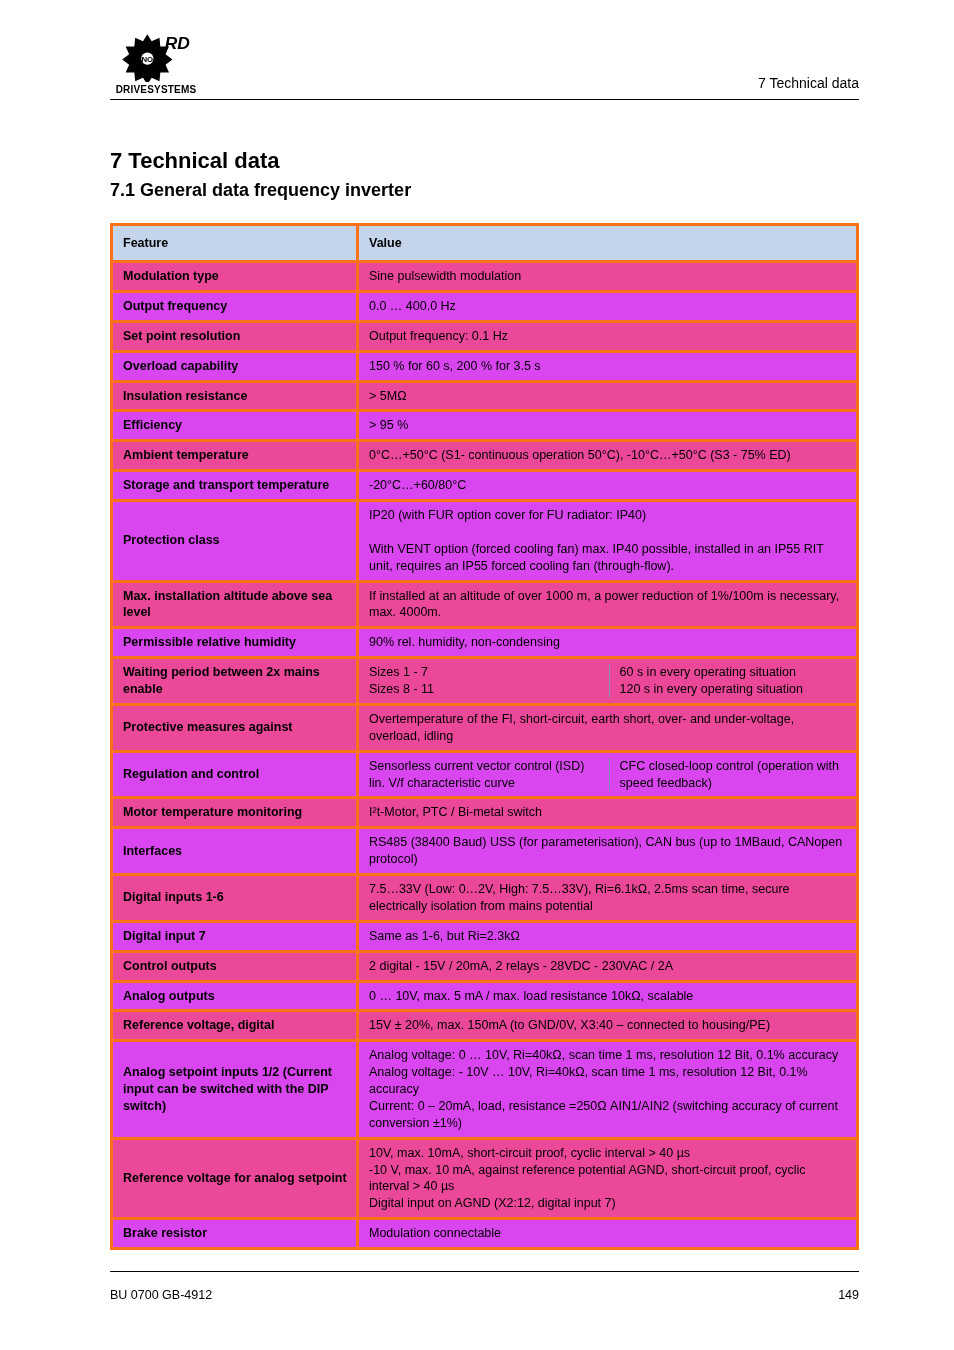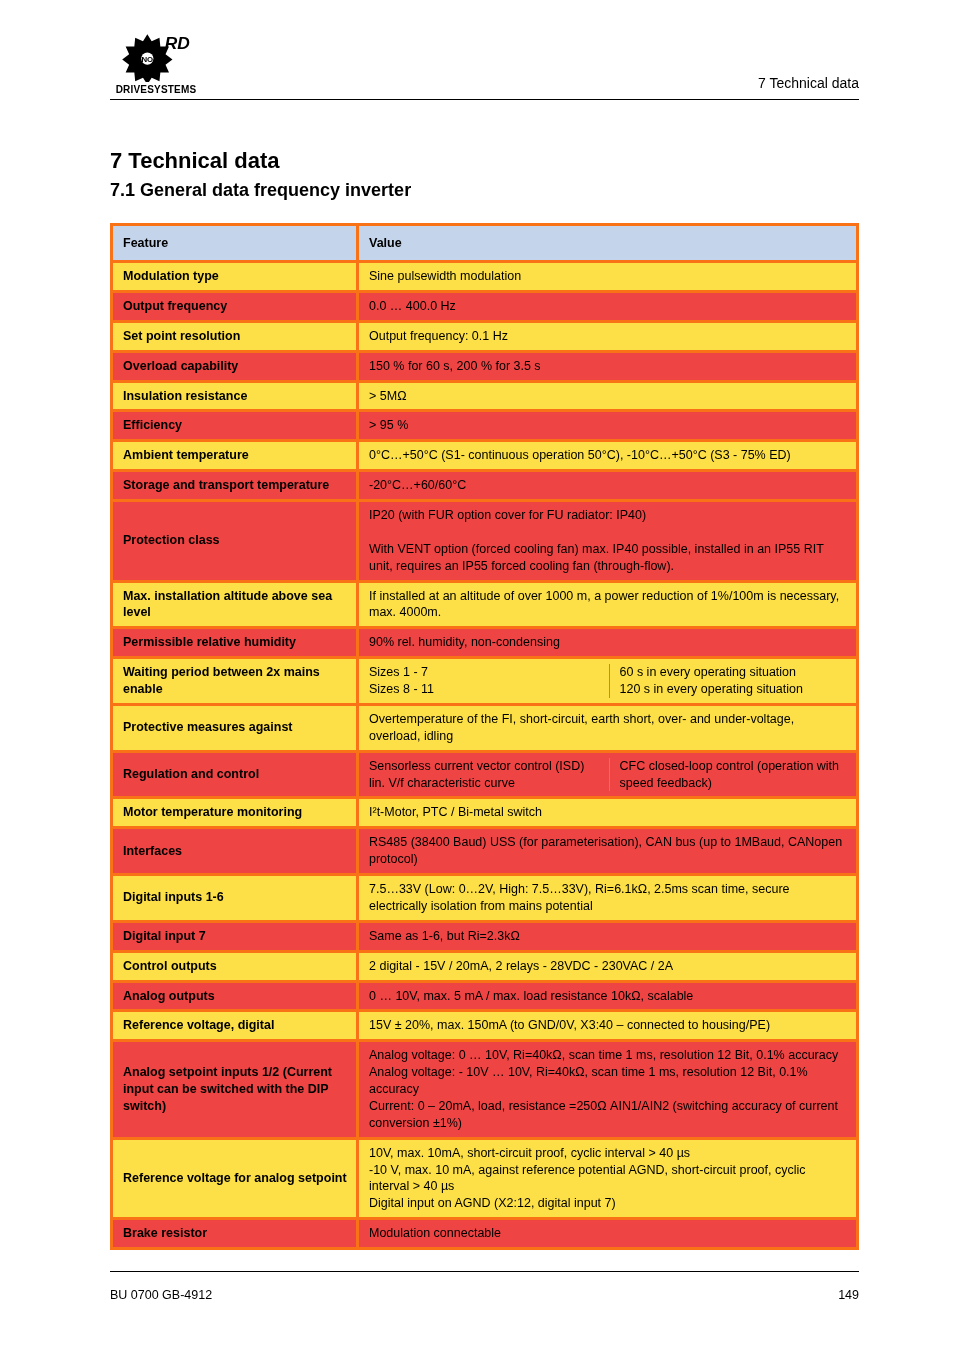--- a/index.html
+++ b/index.html
@@ -68,22 +68,22 @@
     font-size: 12.5px;
     line-height: 1.35;
     text-align: left;
     margin-left: 25px;
   }
   table.data thead th {
     background: #c3d4eb;
     font-weight: 700;
     height: 24px;
   }
-  table.data tbody tr.odd  td { background: #fde047; }
-  table.data tbody tr.even td { background: #ef4444; }
+  table.data tbody tr.odd  td { background: #ec4899; }
+  table.data tbody tr.even td { background: #d946ef; }
   table.data td.label { font-weight: 700; }
   .split {
     display: grid;
     grid-template-columns: 1fr 1fr;
   }
   .split > div {
     padding-right: 8px;
   }
   .split > div + div {
     border-left: 1px solid #7f94b6;
@@ -160,21 +160,21 @@
         <tr class="even">
           <td class="label">Efficiency</td>
           <td style="white-space: pre-line;">&gt; 95 %</td>
         </tr>
         <tr class="odd">
           <td class="label">Ambient temperature</td>
           <td style="white-space: pre-line;">0°C…+50°C (S1- continuous operation 50°C), -10°C…+50°C (S3 - 75% ED)</td>
         </tr>
         <tr class="even">
           <td class="label">Storage and transport temperature</td>
-          <td style="white-space: pre-line;">-20°C…+60/60°C</td>
+          <td style="white-space: pre-line;">-20°C…+60/80°C</td>
         </tr>
         <tr class="even">
           <td class="label">Protection class</td>
           <td style="white-space: pre-line;">IP20 (with FUR option cover for FU radiator: IP40)
 
 With VENT option (forced cooling fan) max. IP40 possible, installed in an IP55 RIT unit, requires an IP55 forced cooling fan (through-flow).</td>
         </tr>
         <tr class="odd">
           <td class="label">Max. installation altitude above sea level</td>
           <td style="white-space: pre-line;">If installed at an altitude of over 1000 m, a power reduction of 1%/100m is necessary, max. 4000m.</td>

